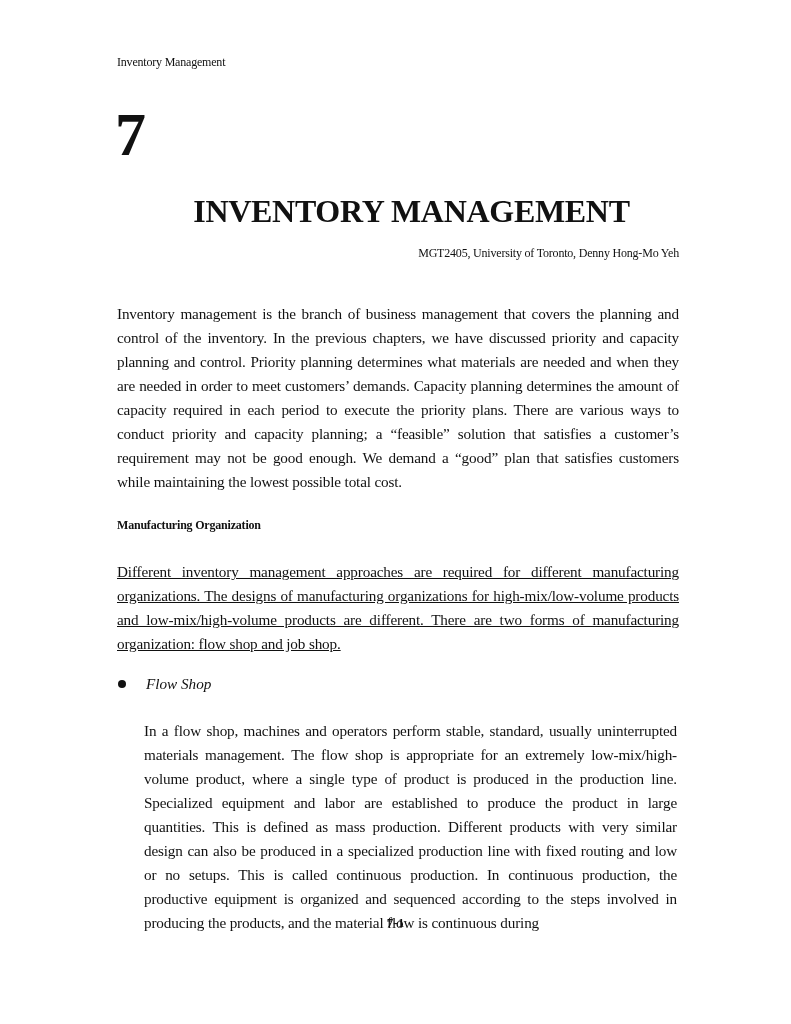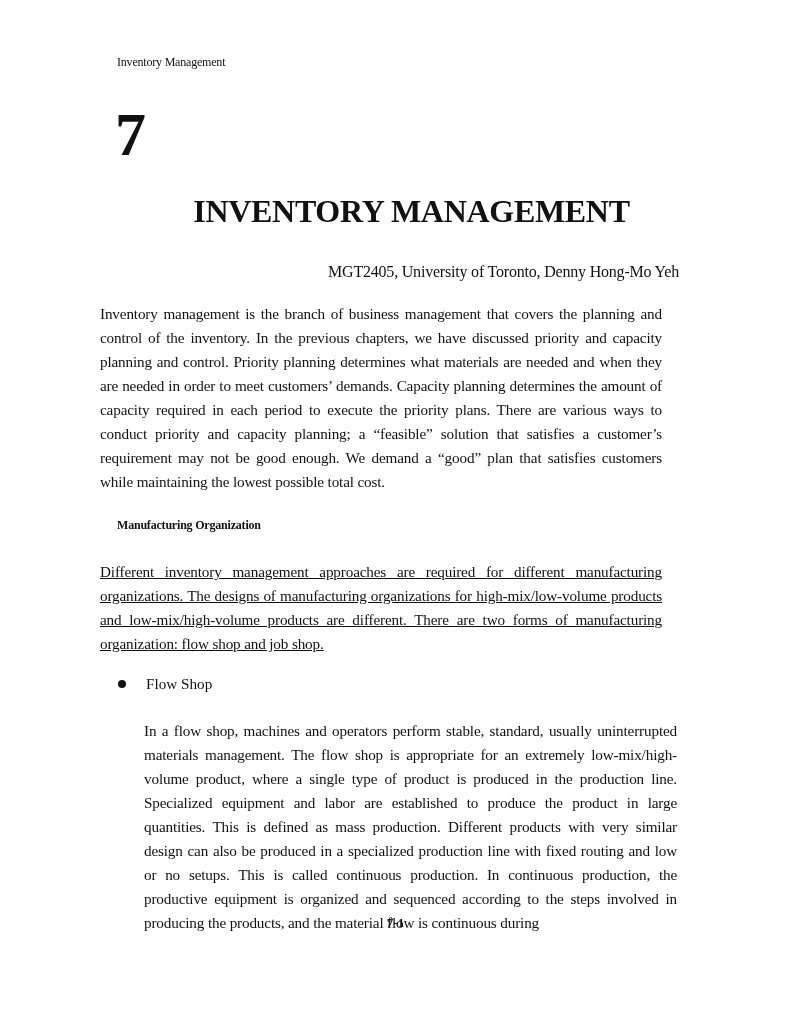--- a/index.html
+++ b/index.html
@@ -14,37 +14,37 @@
     .chapter-num {
       position: absolute; left: 115px; top: 103px;
       font-size: 62px; font-weight: bold; line-height: 1;
     }
     .chapter-title {
       position: absolute; left: 0; width: 791px; top: 193px;
       text-align: center; font-size: 32px; font-weight: bold; letter-spacing: -0.3px;
       padding-left: 32px; box-sizing: border-box;
     }
     .byline {
-      position: absolute; right: 112px; top: 263px;
-      font-size: 16px; letter-spacing: -0.2px;
+      position: absolute; right: 112px; top: 246px;
+      font-size: 12px; letter-spacing: -0.2px;
     }
     .para {
-      position: absolute; left: 100px; width: 562px;
+      position: absolute; left: 117px; width: 562px;
       font-size: 15.2px; line-height: 24px; text-align: justify;
       letter-spacing: -0.15px;
     }
     .p1 { top: 302px; }
     .section-heading {
       position: absolute; left: 117px; top: 518px;
       font-size: 12px; font-weight: bold; letter-spacing: -0.2px;
     }
     .p2 { top: 560px; text-decoration: underline; }
     .bullet-row {
       position: absolute; left: 117px; top: 675px;
-      font-size: 15.2px; display: flex; align-items: center;
+      font-size: 15.2px; display: flex; align-items: center; font-style: italic;
     }
     .bullet-dot {
       width: 8px; height: 8px; border-radius: 50%; background: #111;
       margin-left: 1px; margin-right: 20px;
     }
     .p3 { top: 719px; left: 144px; width: 533px; }
     .page-number {
       position: absolute; left: 0; width: 791px; top: 915px;
       text-align: center; font-size: 13px; font-weight: bold;
     }

